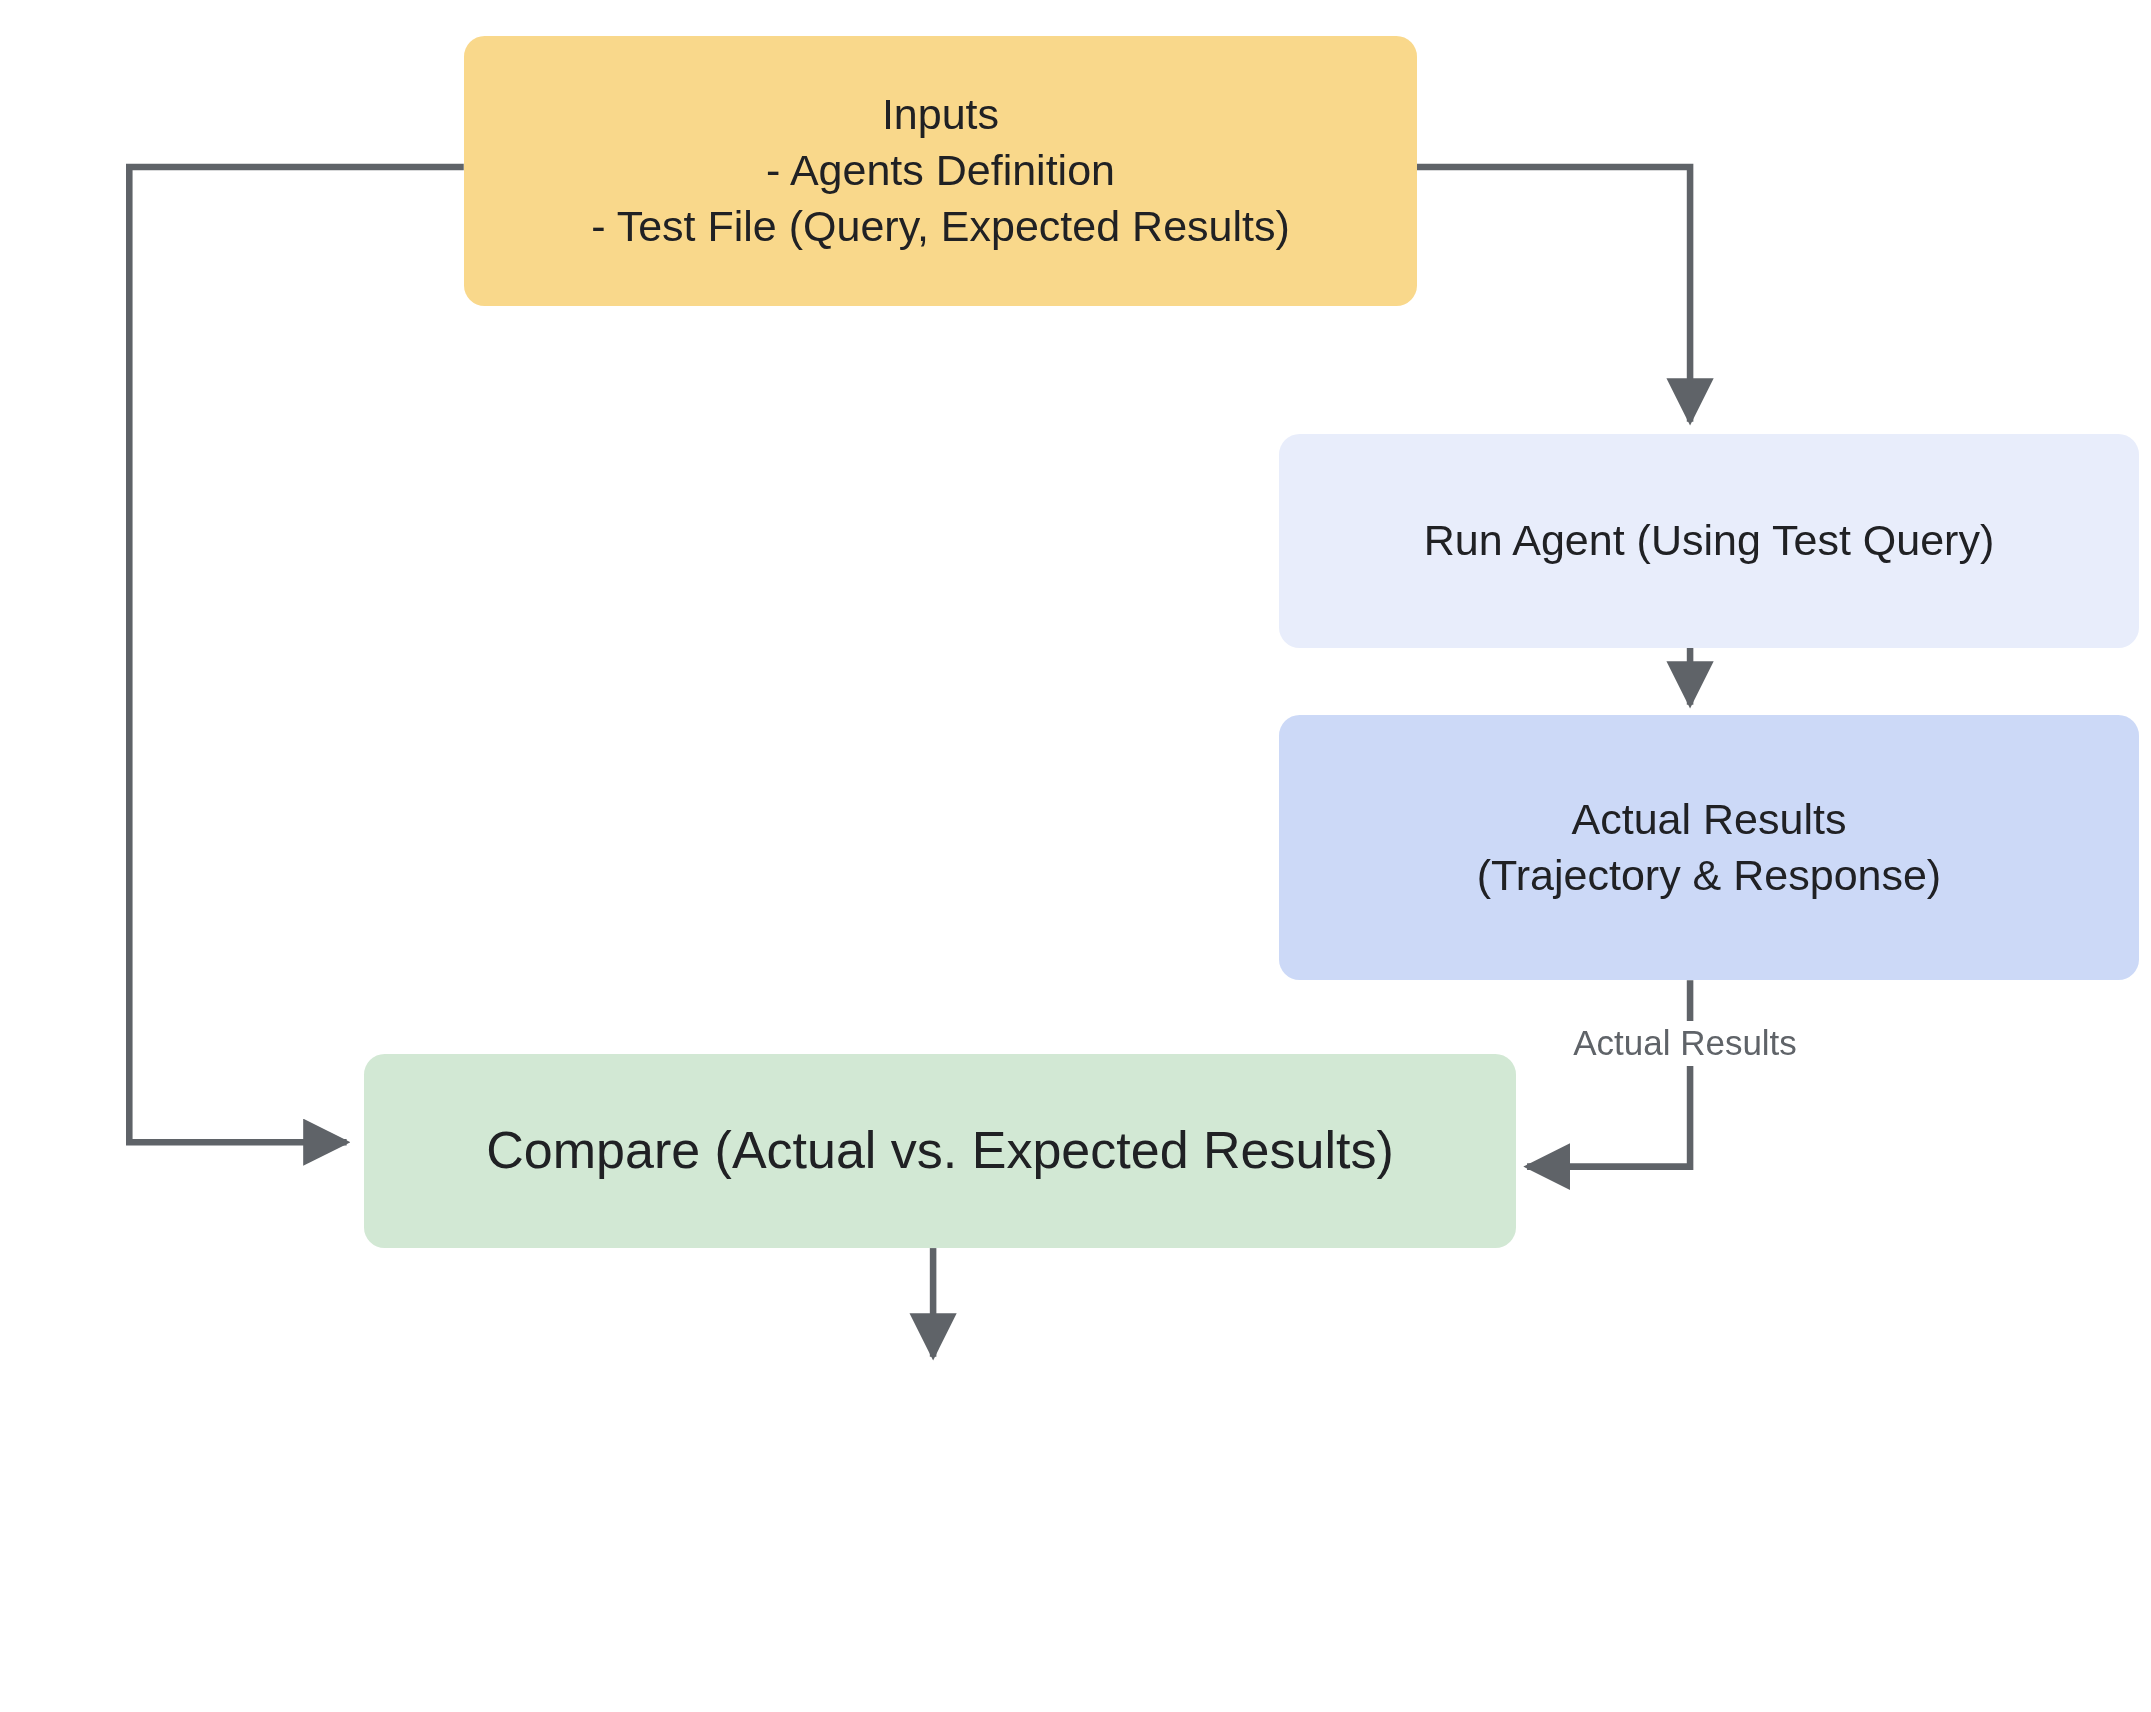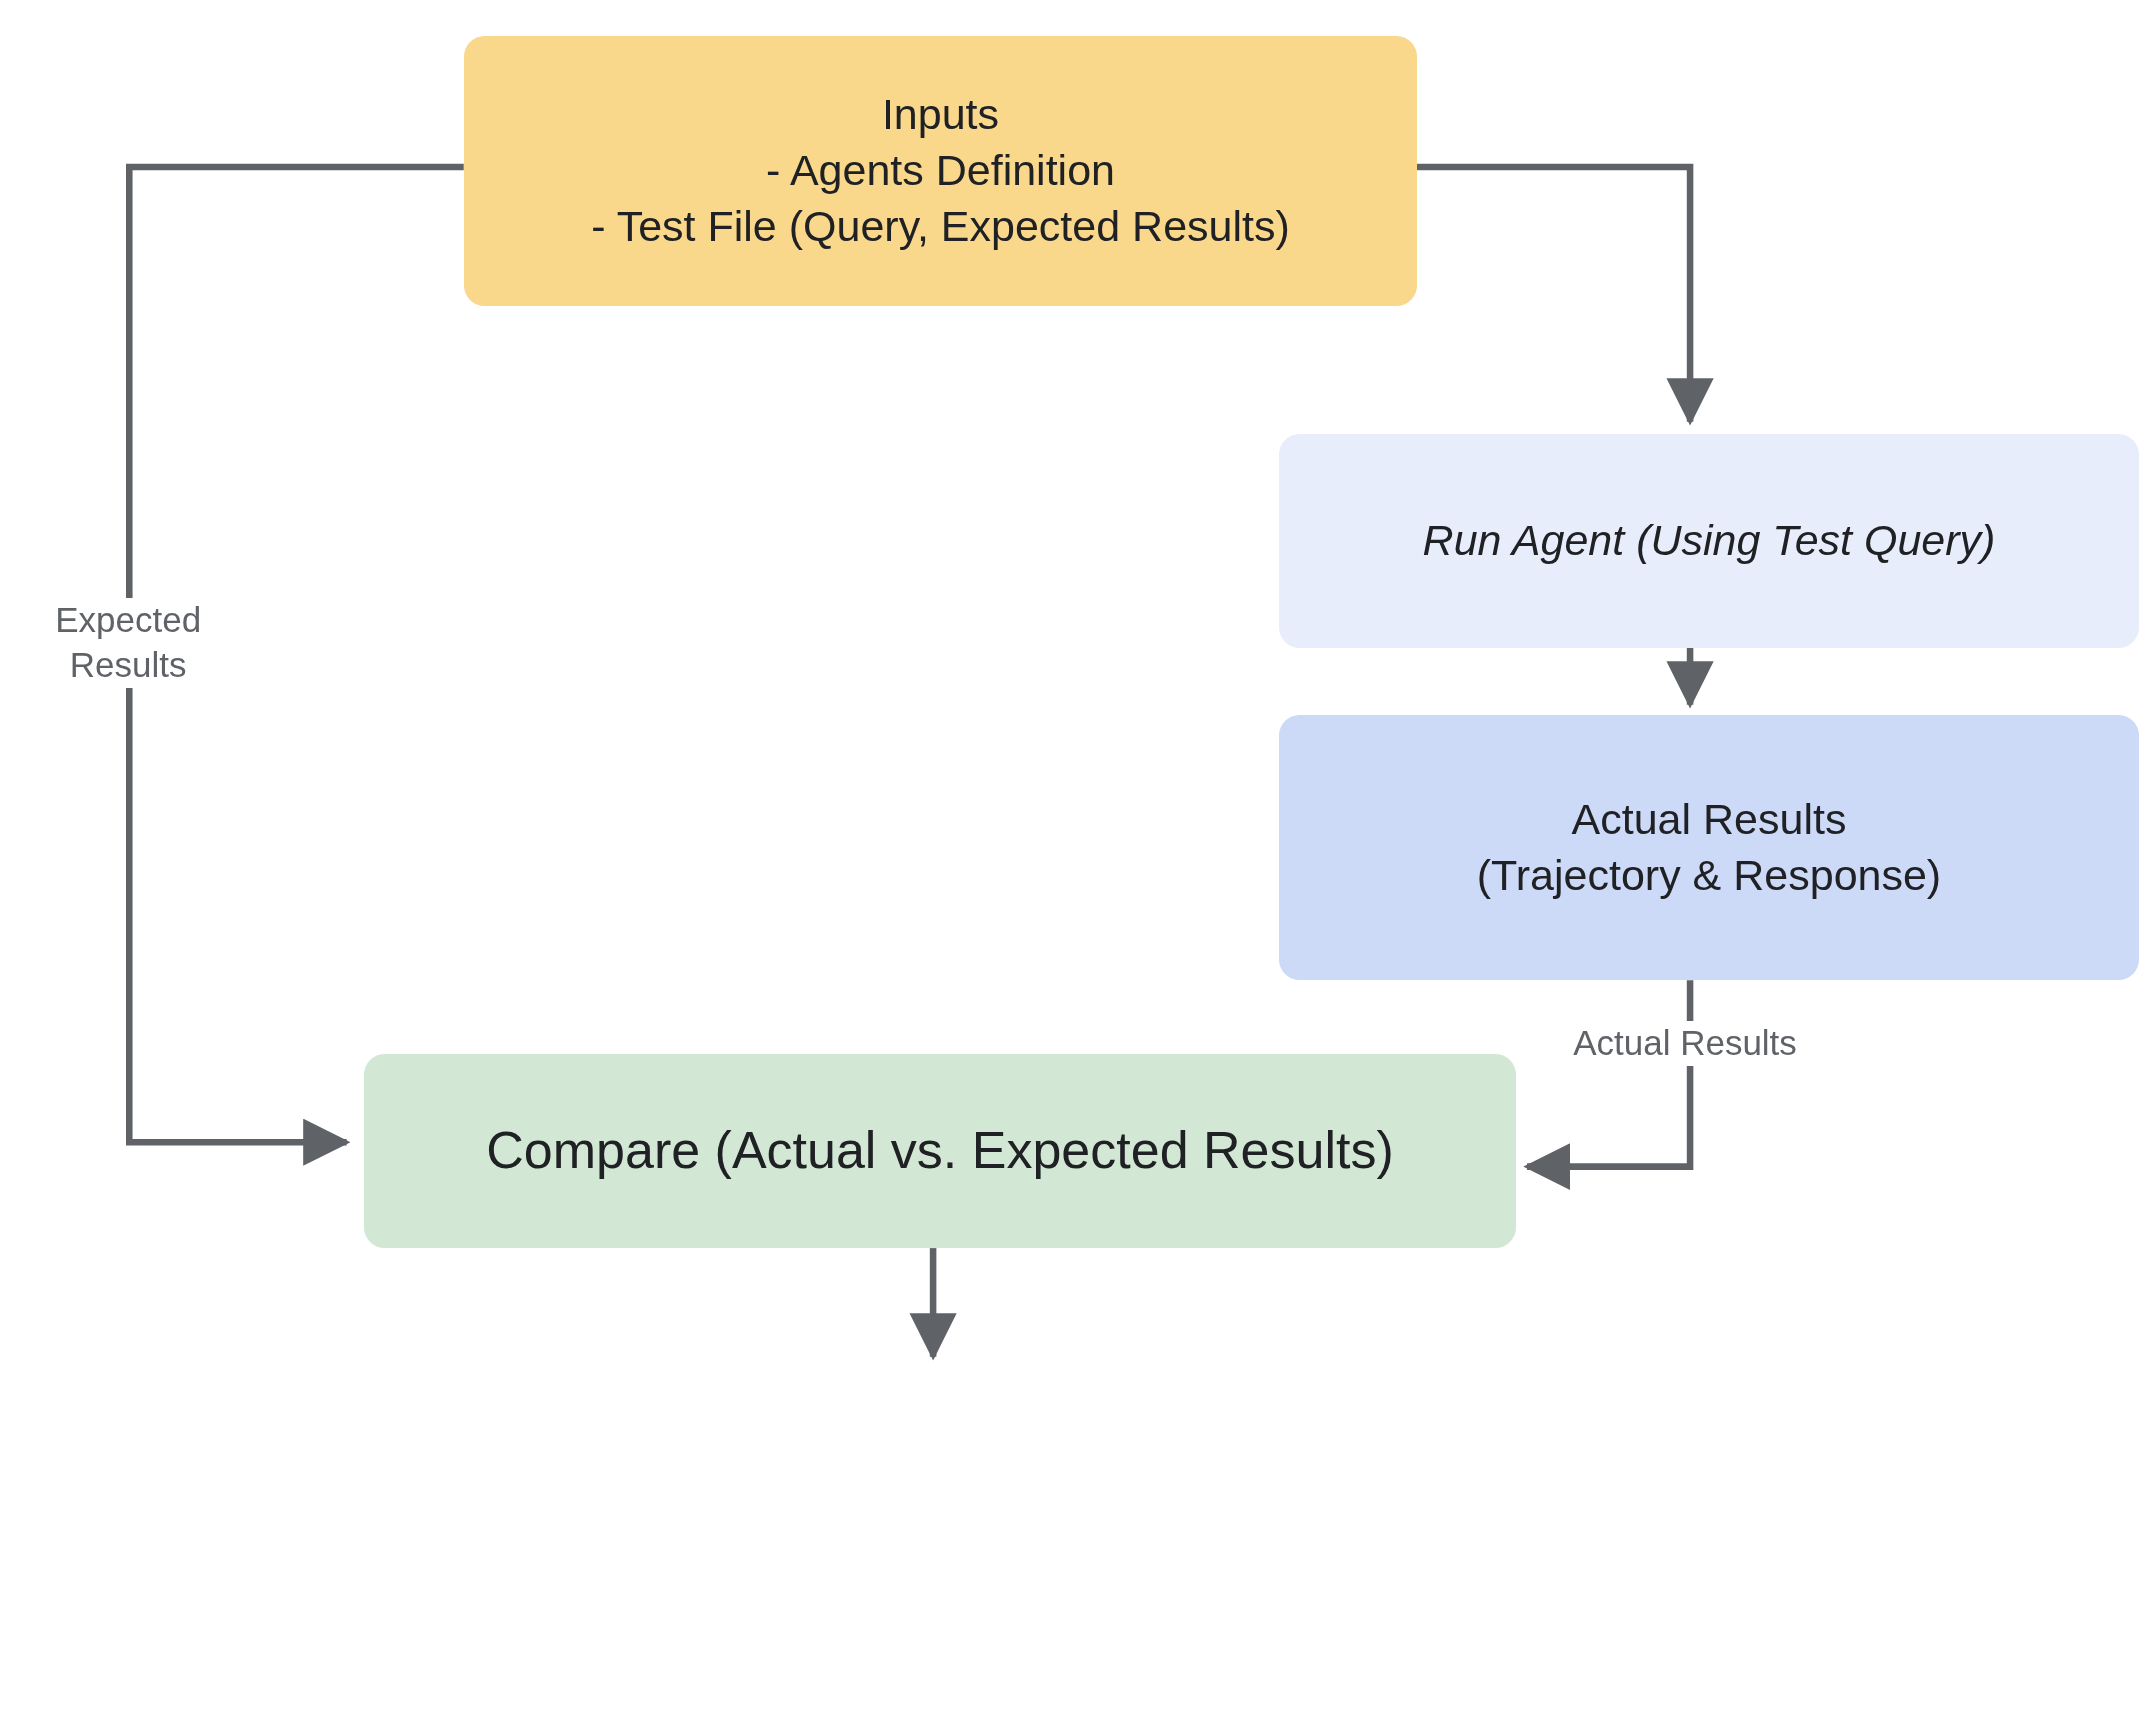--- a/index.html
+++ b/index.html
@@ -43,21 +43,20 @@
     left: 464px; top: 36px;
     width: 953px; height: 270px;
     background: #f9d88b;
     font-size: 43px;
   }
   #node-run-agent {
     left: 1279px; top: 434px;
     width: 860px; height: 214px;
     background: #e8edfb;
     font-size: 43px;
-    font-style: italic;
   }
   #node-actual-results {
     left: 1279px; top: 715px;
     width: 860px; height: 265px;
     background: #ccd9f7;
     font-size: 43px;
   }
   #node-compare {
     left: 364px; top: 1054px;
     width: 1152px; height: 194px;
@@ -119,19 +118,17 @@
 - Test File (Query, Expected Results)</div>
 
   <div class="node node-rect" id="node-run-agent">Run Agent (Using Test Query)</div>
 
   <div class="node node-rect" id="node-actual-results">Actual Results
 (Trajectory &amp; Response)</div>
 
   <div class="node node-rect" id="node-compare">Compare (Actual vs. Expected Results)</div>
 
 
-  <div class="edge-label" id="label-expected-results">Expected
-Results</div>
 
   <div class="edge-label" id="label-actual-results">Actual Results</div>
 
 </div>
 
 
 </body></html>

